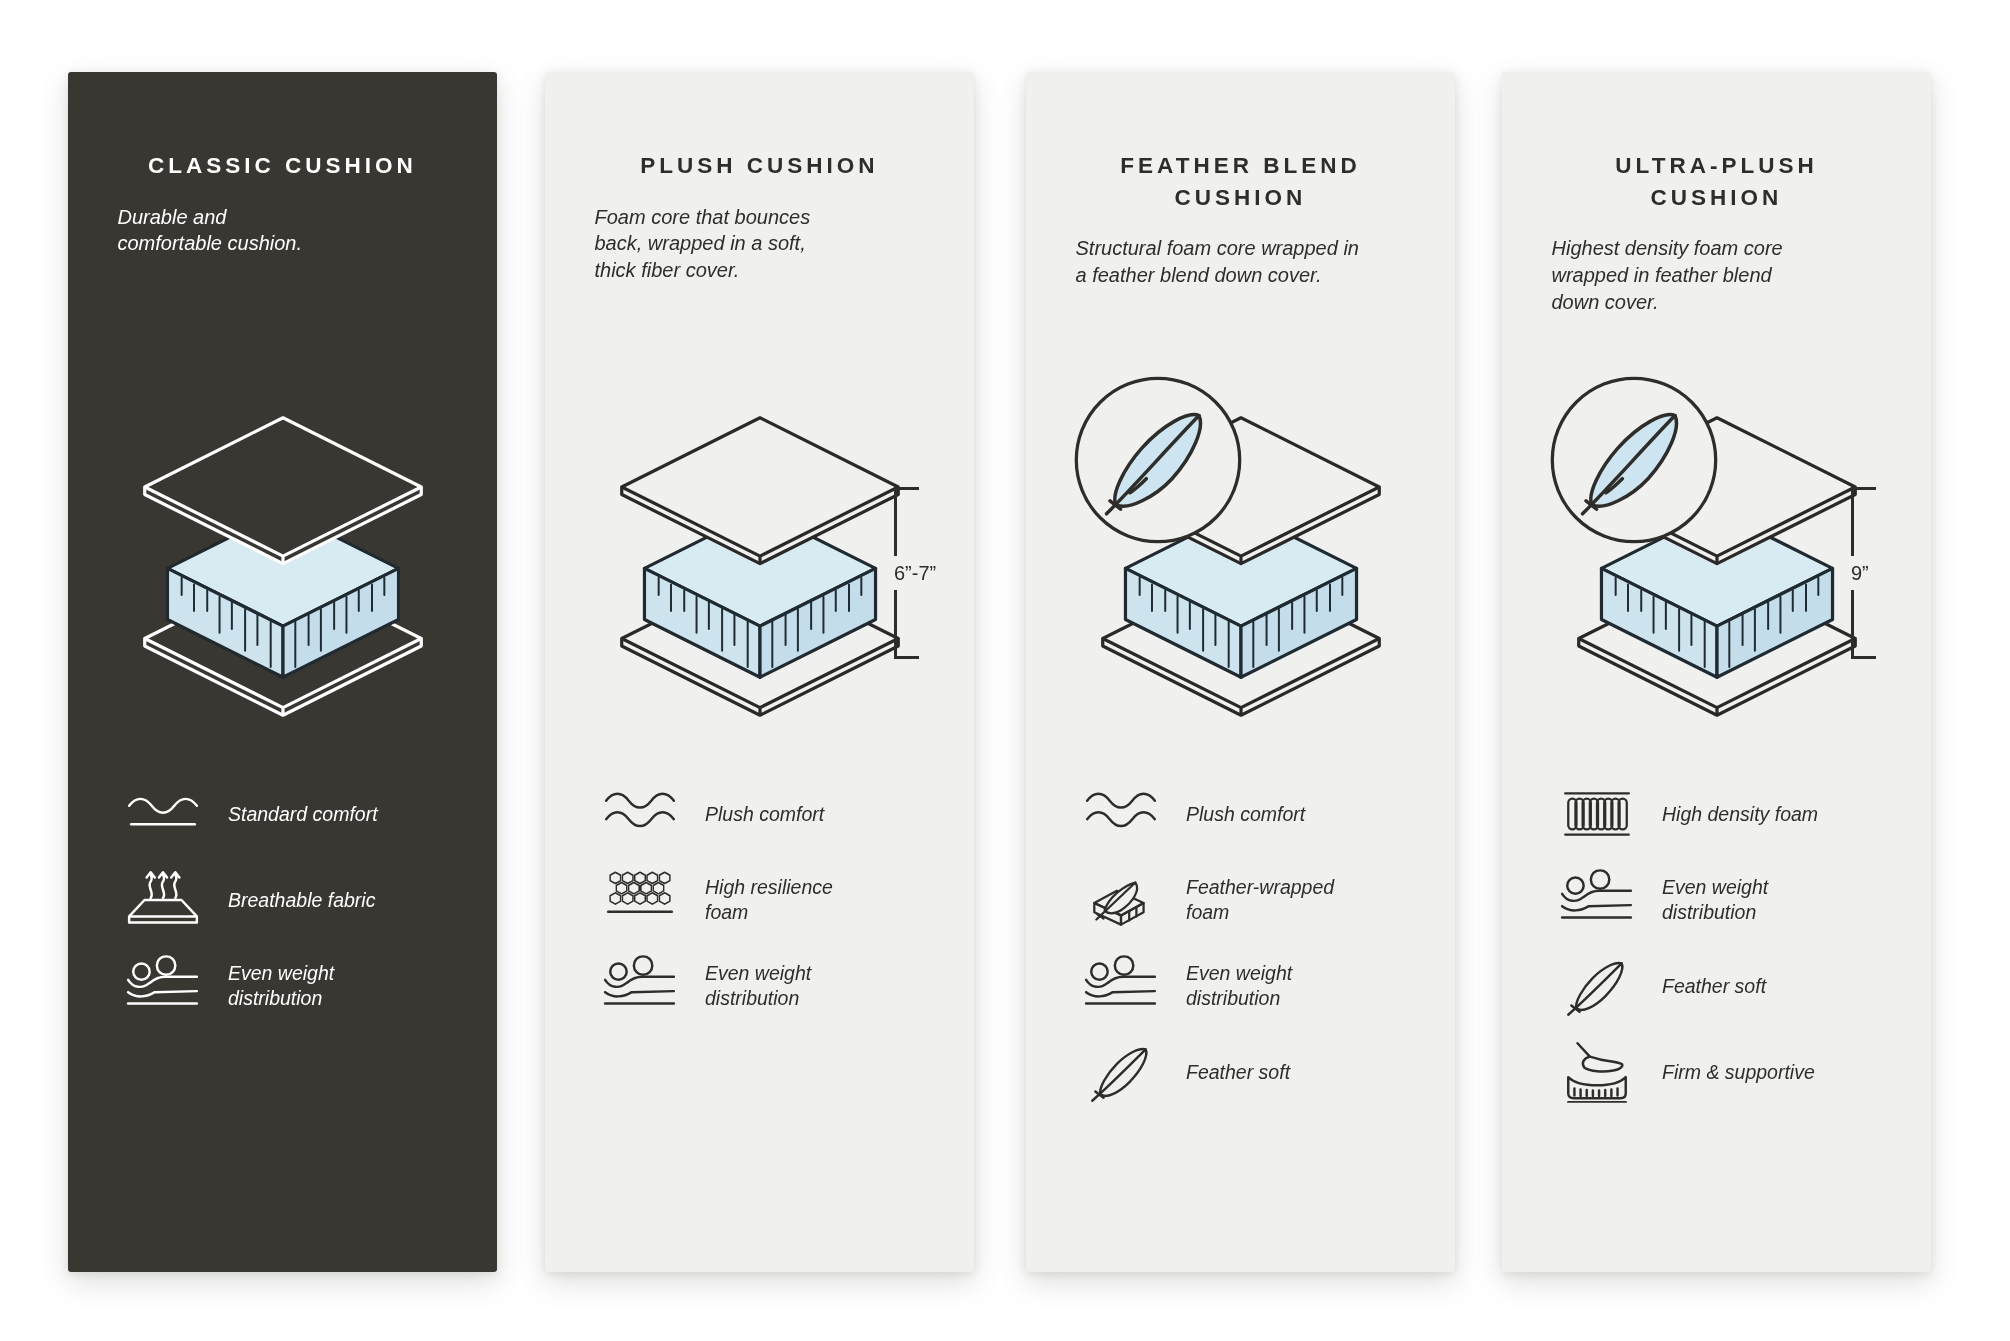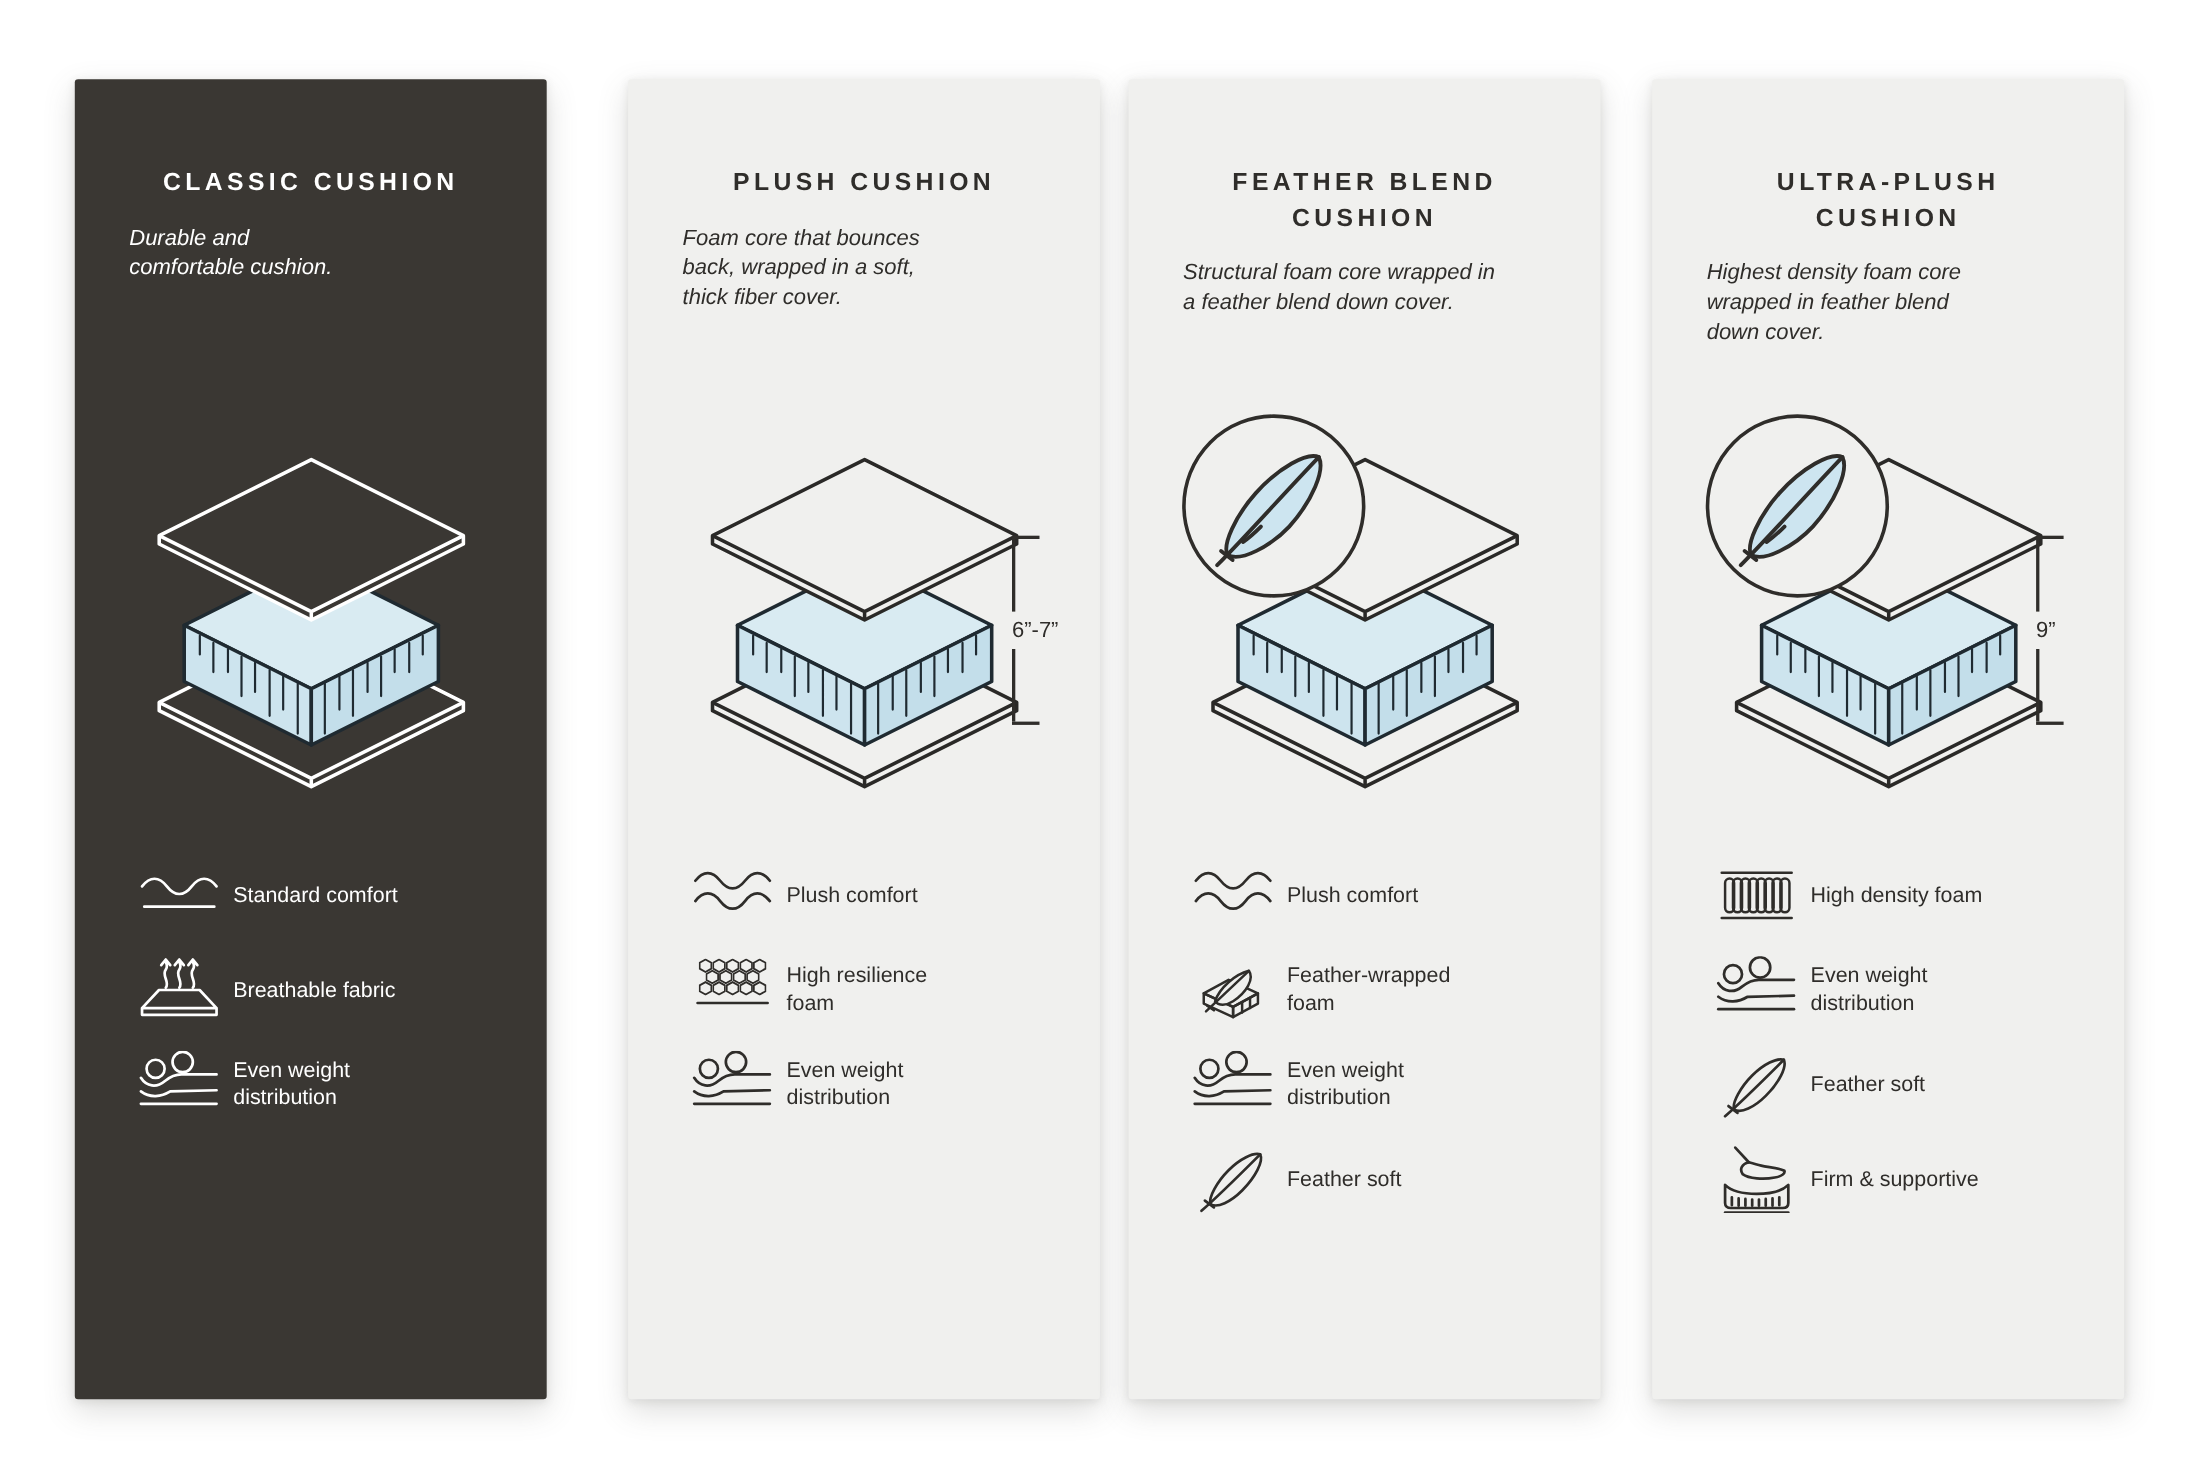--- a/index.html
+++ b/index.html
@@ -31,21 +31,21 @@
     position:absolute; left:349px; top:77px; width:72px; height:172px;
     display:flex; flex-direction:column; color:var(--ink);
   }
   .dim-cap  { width:25px; height:2.6px; background:currentColor; flex:0 0 auto; }
   .dim-line { width:2.6px; flex:1 1 auto; background:currentColor; }
   .dim-label{ font-size:20px; line-height:1; margin:7px 0; white-space:nowrap; }
   .features { position:absolute; top:710px; left:56px; right:24px; }
   .feature-row { display:flex; align-items:center; min-height:64px; margin-bottom:22px; }
   .fi { flex:0 0 84px; display:flex; align-items:center; color:var(--ink); }
   .fi svg { width:78px; height:62px; }
-  .flabel { margin-left:4px; color:var(--ink); font-size:19.5px; line-height:1.28; white-space:pre-line; }
+  .flabel { margin-left:20px; color:var(--ink); font-size:19.5px; line-height:1.28; white-space:pre-line;font-style:italic; }
   .defs-holder { position:absolute; width:0; height:0; overflow:hidden; }
 </style>
 </head>
 <body style="background: rgb(255, 255, 255);">
 
 <svg class="defs-holder" aria-hidden="true">
   <defs>
 
     <symbol id="cushion" viewBox="0 0 340 330">
       <g stroke="var(--slab-stroke)" stroke-width="3.4" fill="var(--card-bg)" stroke-linejoin="round">
@@ -235,21 +235,21 @@
             <svg viewBox="0 0 76 60">
               <use href="#ic-even-weight"></use>
             </svg>
           </span>
           <span class="flabel">Even weight
 distribution</span>
         </div>
       </div>
   </div>
 
-  <div class="card light" style="left:571px;">
+  <div class="card light" style="left:545px;">
     <h2 class="card-title">PLUSH CUSHION</h2>
     <p class="card-desc">Foam core that bounces
 back, wrapped in a soft,
 thick fiber cover.</p>
     <div class="illo">
       <svg class="cushion-svg" viewBox="0 0 340 330">
           <use href="#cushion"></use>
         </svg>
       <div class="dim">
         <div class="dim-cap"></div>

